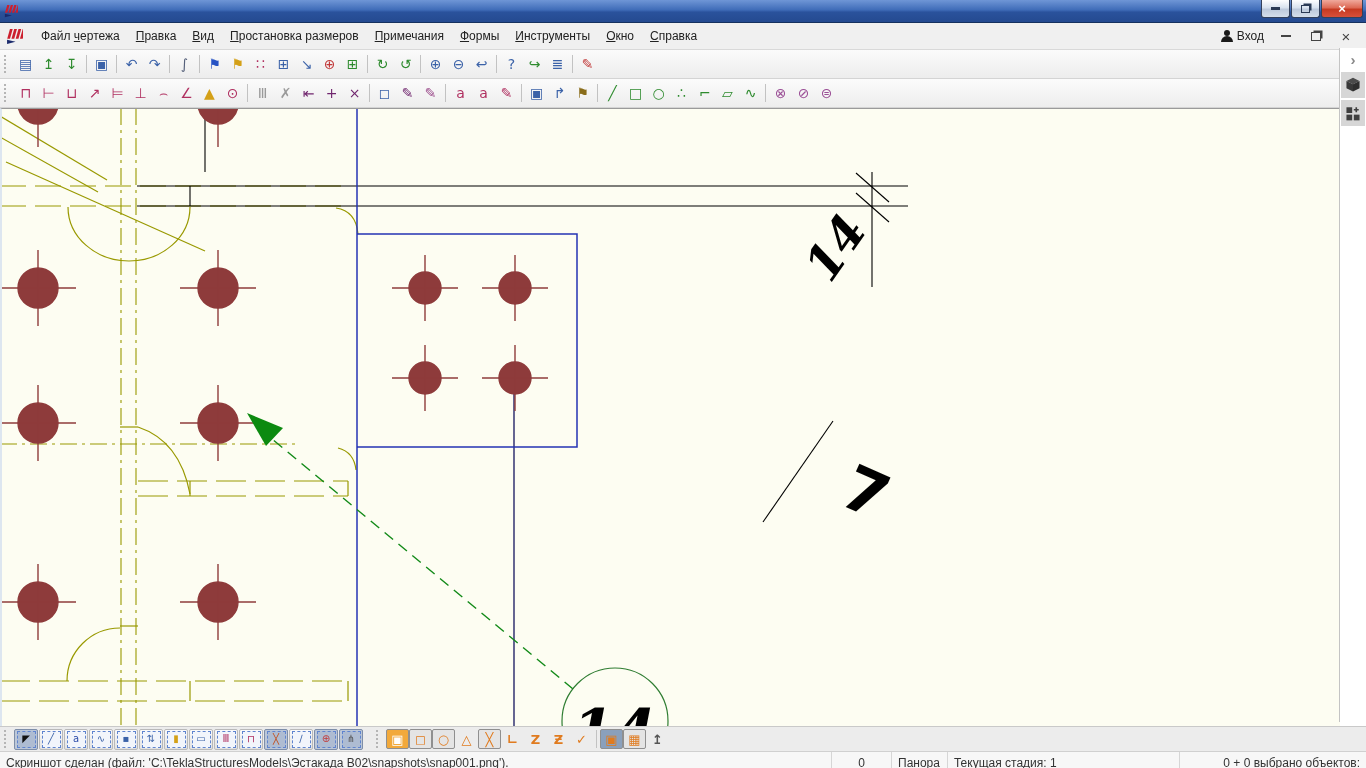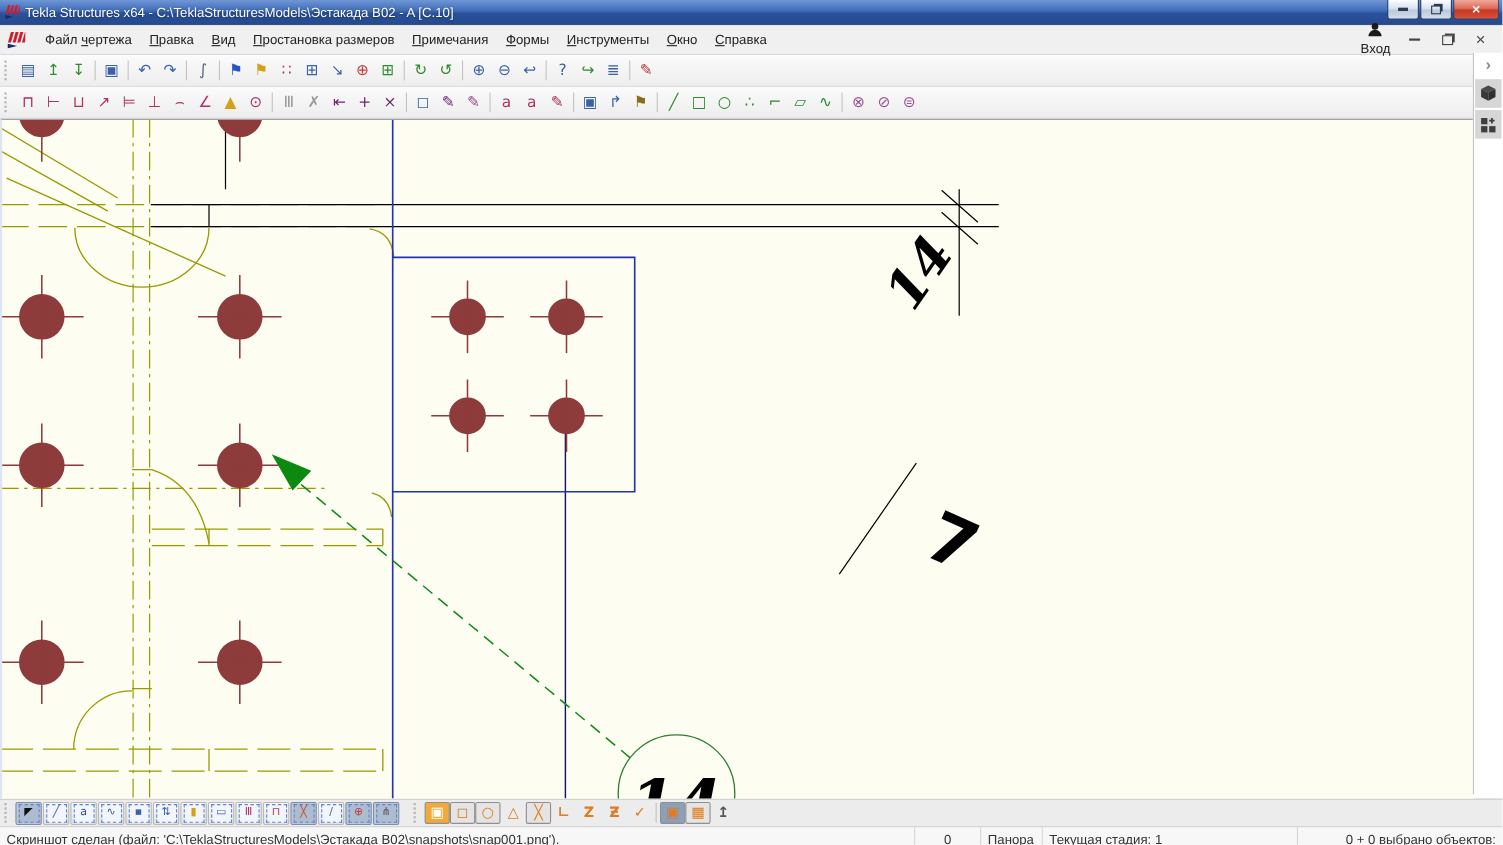--- a/index.html
+++ b/index.html
@@ -20,21 +20,21 @@
   .wbtn .bar{width:9px;height:3px;background:#2a3a55;}
   .wbtn .rest{width:7px;height:6px;border:1px solid #2a3a55;box-shadow:2px -2px 0 -0.5px #2a3a55;}
   .wbtn.close{width:42px;background:linear-gradient(180deg,#f0a99c,#dd6a55 45%,#c63a22 55%,#d8503a);
     color:#fff;font-weight:bold;font-size:13px;margin-right:3px;}
 
   
   .menubar{height:26px;background:#f0f0f0;display:flex;align-items:center;border-bottom:1px solid #d9d9d9;}
   .menubar .tlogo{margin:0 10px 0 6px;display:flex;}
   .menu-item{padding:3px 8px;white-space:nowrap;cursor:default;}
   .menu-right{margin-left:auto;display:flex;align-items:center;gap:14px;padding-right:12px;}
-  .login{display:flex;align-items:center;gap:4px;flex-direction:column;}
+  .login{display:flex;align-items:center;gap:4px;}
   .person{width:12px;height:12px;position:relative;display:inline-block;}
   .person:before{content:"";position:absolute;left:3px;top:0;width:6px;height:6px;border-radius:50%;background:#1a1a1a;}
   .person:after{content:"";position:absolute;left:0;top:6px;width:12px;height:6px;border-radius:6px 6px 0 0;background:#1a1a1a;}
   .mwc{color:#444;display:flex;align-items:center;justify-content:center;width:16px;height:16px;}
   .mwc .bar{width:10px;height:2px;background:#444;}
   .mwc .rest{width:8px;height:7px;border:1px solid #444;box-shadow:2px -2px 0 -0.5px #444;}
   .mwc.x{font-size:15px;line-height:1;}
 
   
   .toolbar{height:28px;background:linear-gradient(180deg,#fbfbfb,#ededed);display:flex;
@@ -91,21 +91,20 @@
     <svg width="14" height="14" viewBox="0 0 16 16">
       <g transform="skewX(-16)">
         <rect x="4" y="1" width="2.6" height="9" fill="#cc1f2d"></rect>
         <rect x="8" y="1" width="2.6" height="9" fill="#cc1f2d"></rect>
         <rect x="12" y="1" width="2.6" height="9" fill="#cc1f2d"></rect>
         <rect x="16" y="1" width="2.6" height="9" fill="#cc1f2d"></rect>
       </g>
       <path d="M1 11 L9 13 L1 15 Z" fill="#1a2a6c"></path>
     </svg>
   </span>
-  <span class="title-text">Tekla Structures x64 - C:\TeklaStructuresModels\Эстакада B02  - A   [C.10]</span>
   <span class="winbtns">
     <button class="wbtn">
         <span class="bar"></span>
       </button>
     <button class="wbtn">
         <span class="rest"></span>
       </button>
     <button class="wbtn close">×</button>
   </span>
 </div>

